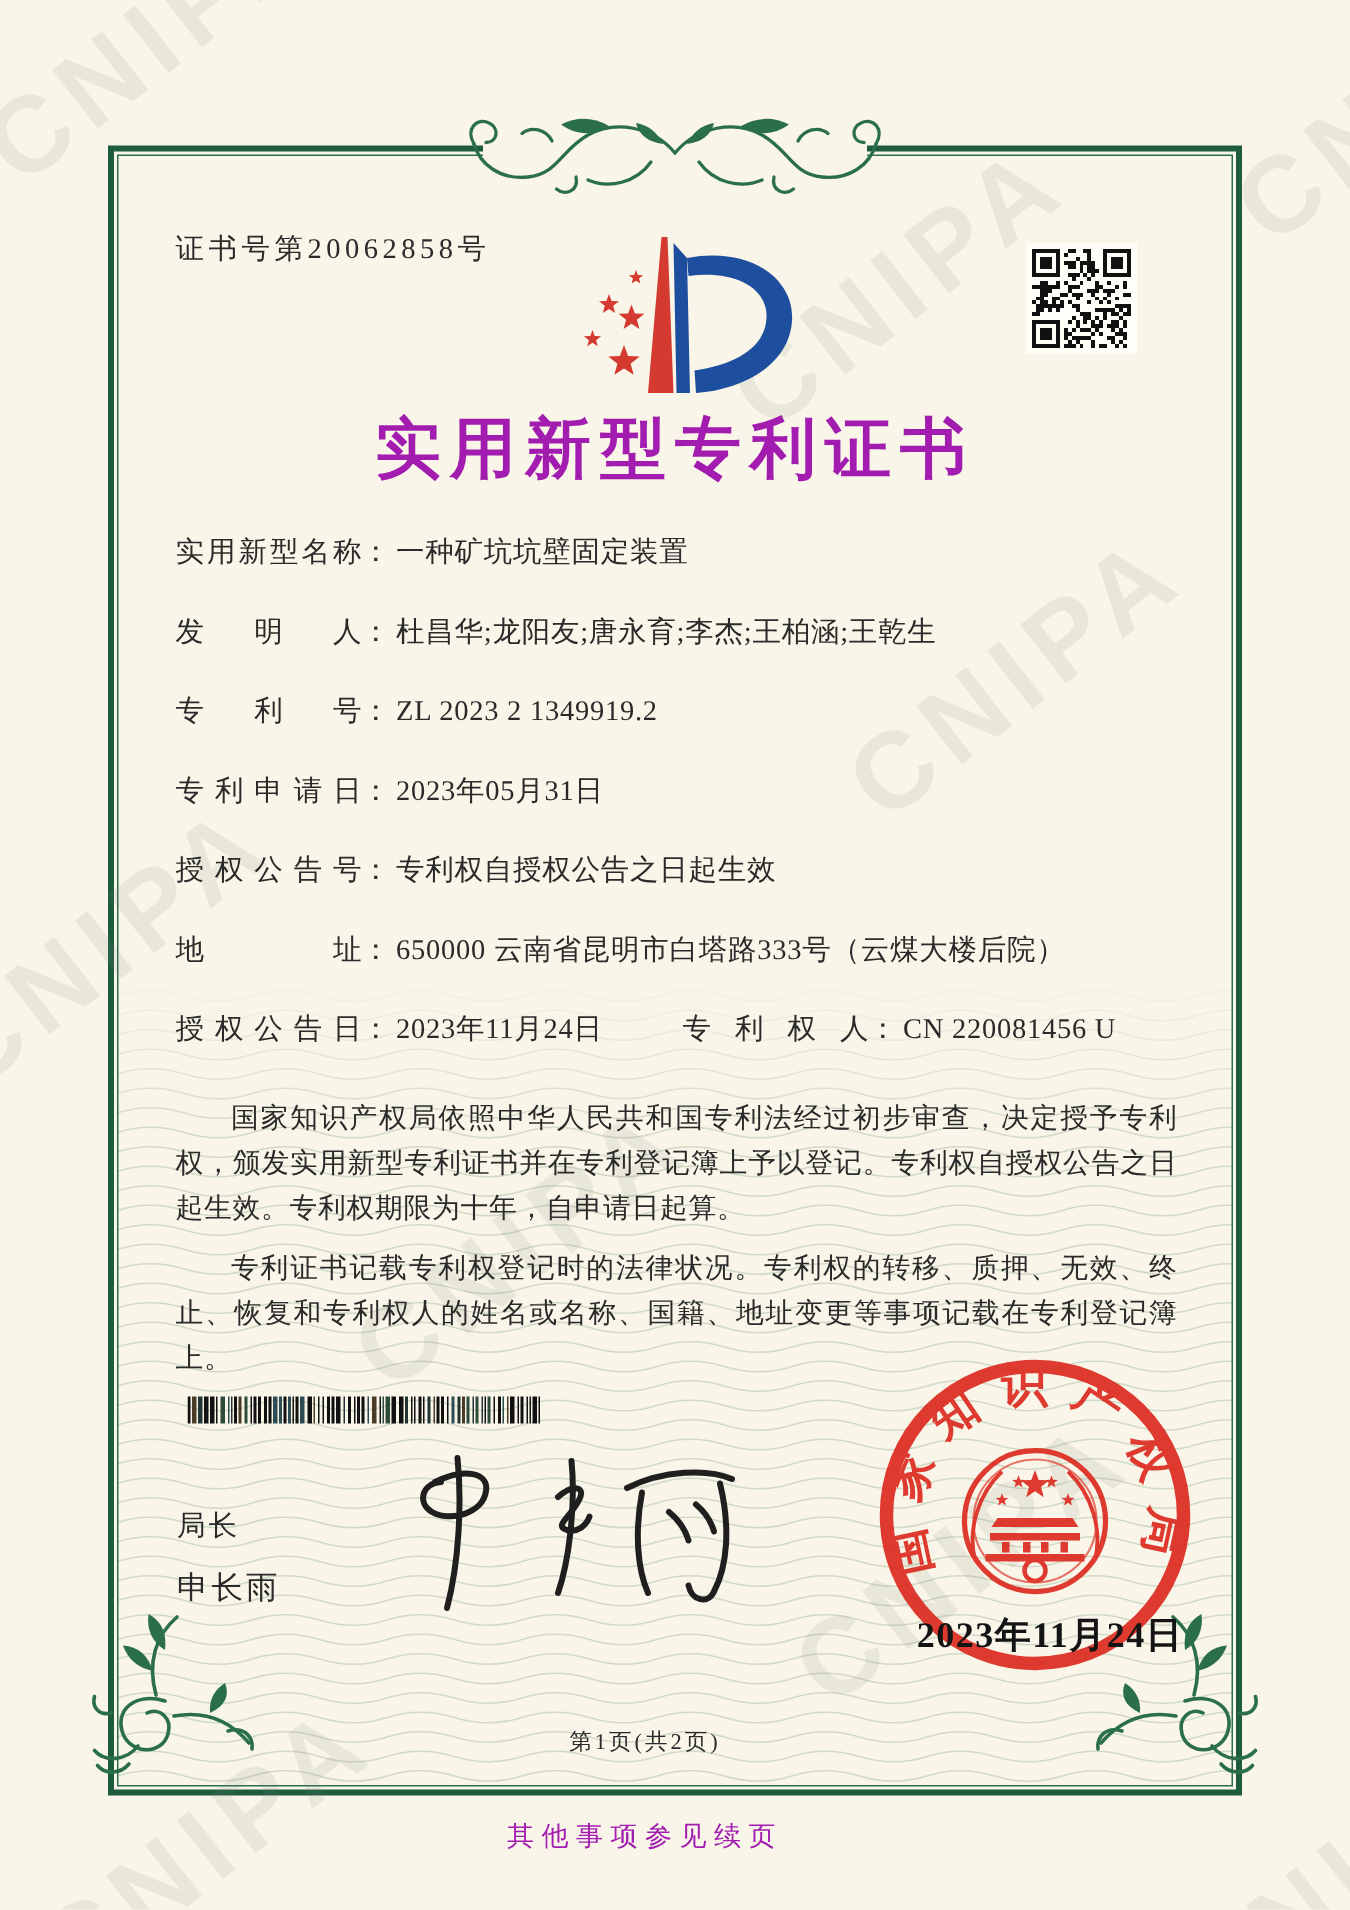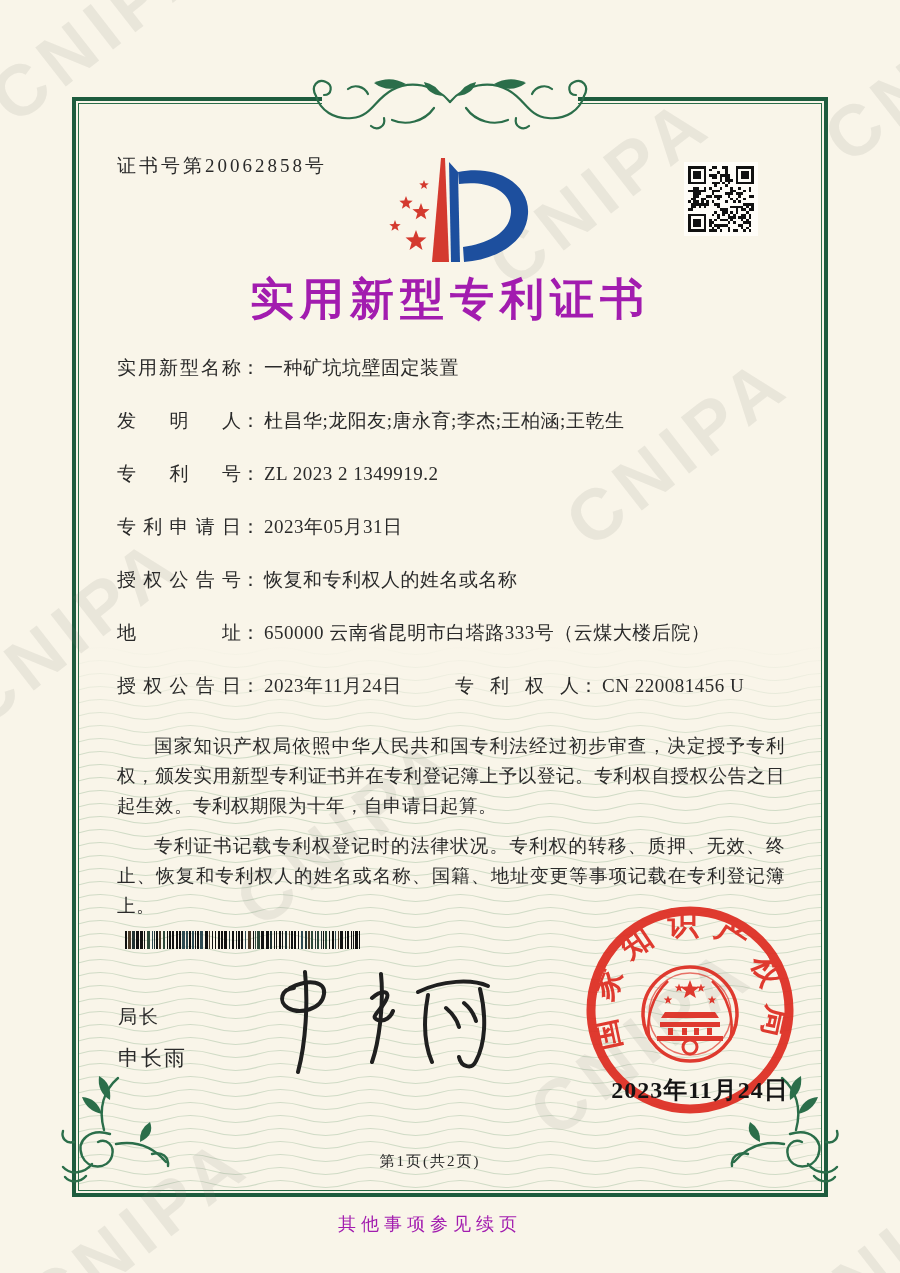--- a/index.html
+++ b/index.html
@@ -435,21 +435,21 @@
     <div class="frow">
       <span class="flabel">发明人</span><span class="fcolon">：</span><span class="fvalue">杜昌华;龙阳友;唐永育;李杰;王柏涵;王乾生</span>
     </div>
     <div class="frow">
       <span class="flabel">专利号</span><span class="fcolon">：</span><span class="fvalue">ZL 2023 2 1349919.2</span>
     </div>
     <div class="frow">
       <span class="flabel">专利申请日</span><span class="fcolon">：</span><span class="fvalue">2023年05月31日</span>
     </div>
     <div class="frow">
-      <span class="flabel">授权公告号</span><span class="fcolon">：</span><span class="fvalue">恢复和专利权人的姓名或名称</span>
+      <span class="flabel">授权公告号</span><span class="fcolon">：</span><span class="fvalue">专利权自授权公告之日起生效</span>
     </div>
     <div class="frow">
       <span class="flabel">地址</span><span class="fcolon">：</span><span class="fvalue">650000 云南省昆明市白塔路333号（云煤大楼后院）</span>
     </div>
     <div class="frow">
       <span class="flabel">授权公告日</span><span class="fcolon">：</span><span class="fvalue">2023年11月24日</span>
       <span class="fgroup2">
         <span class="flabel">专利权人</span><span class="fcolon">：</span><span class="fvalue">CN 220081456 U</span>
       </span>
     </div>

